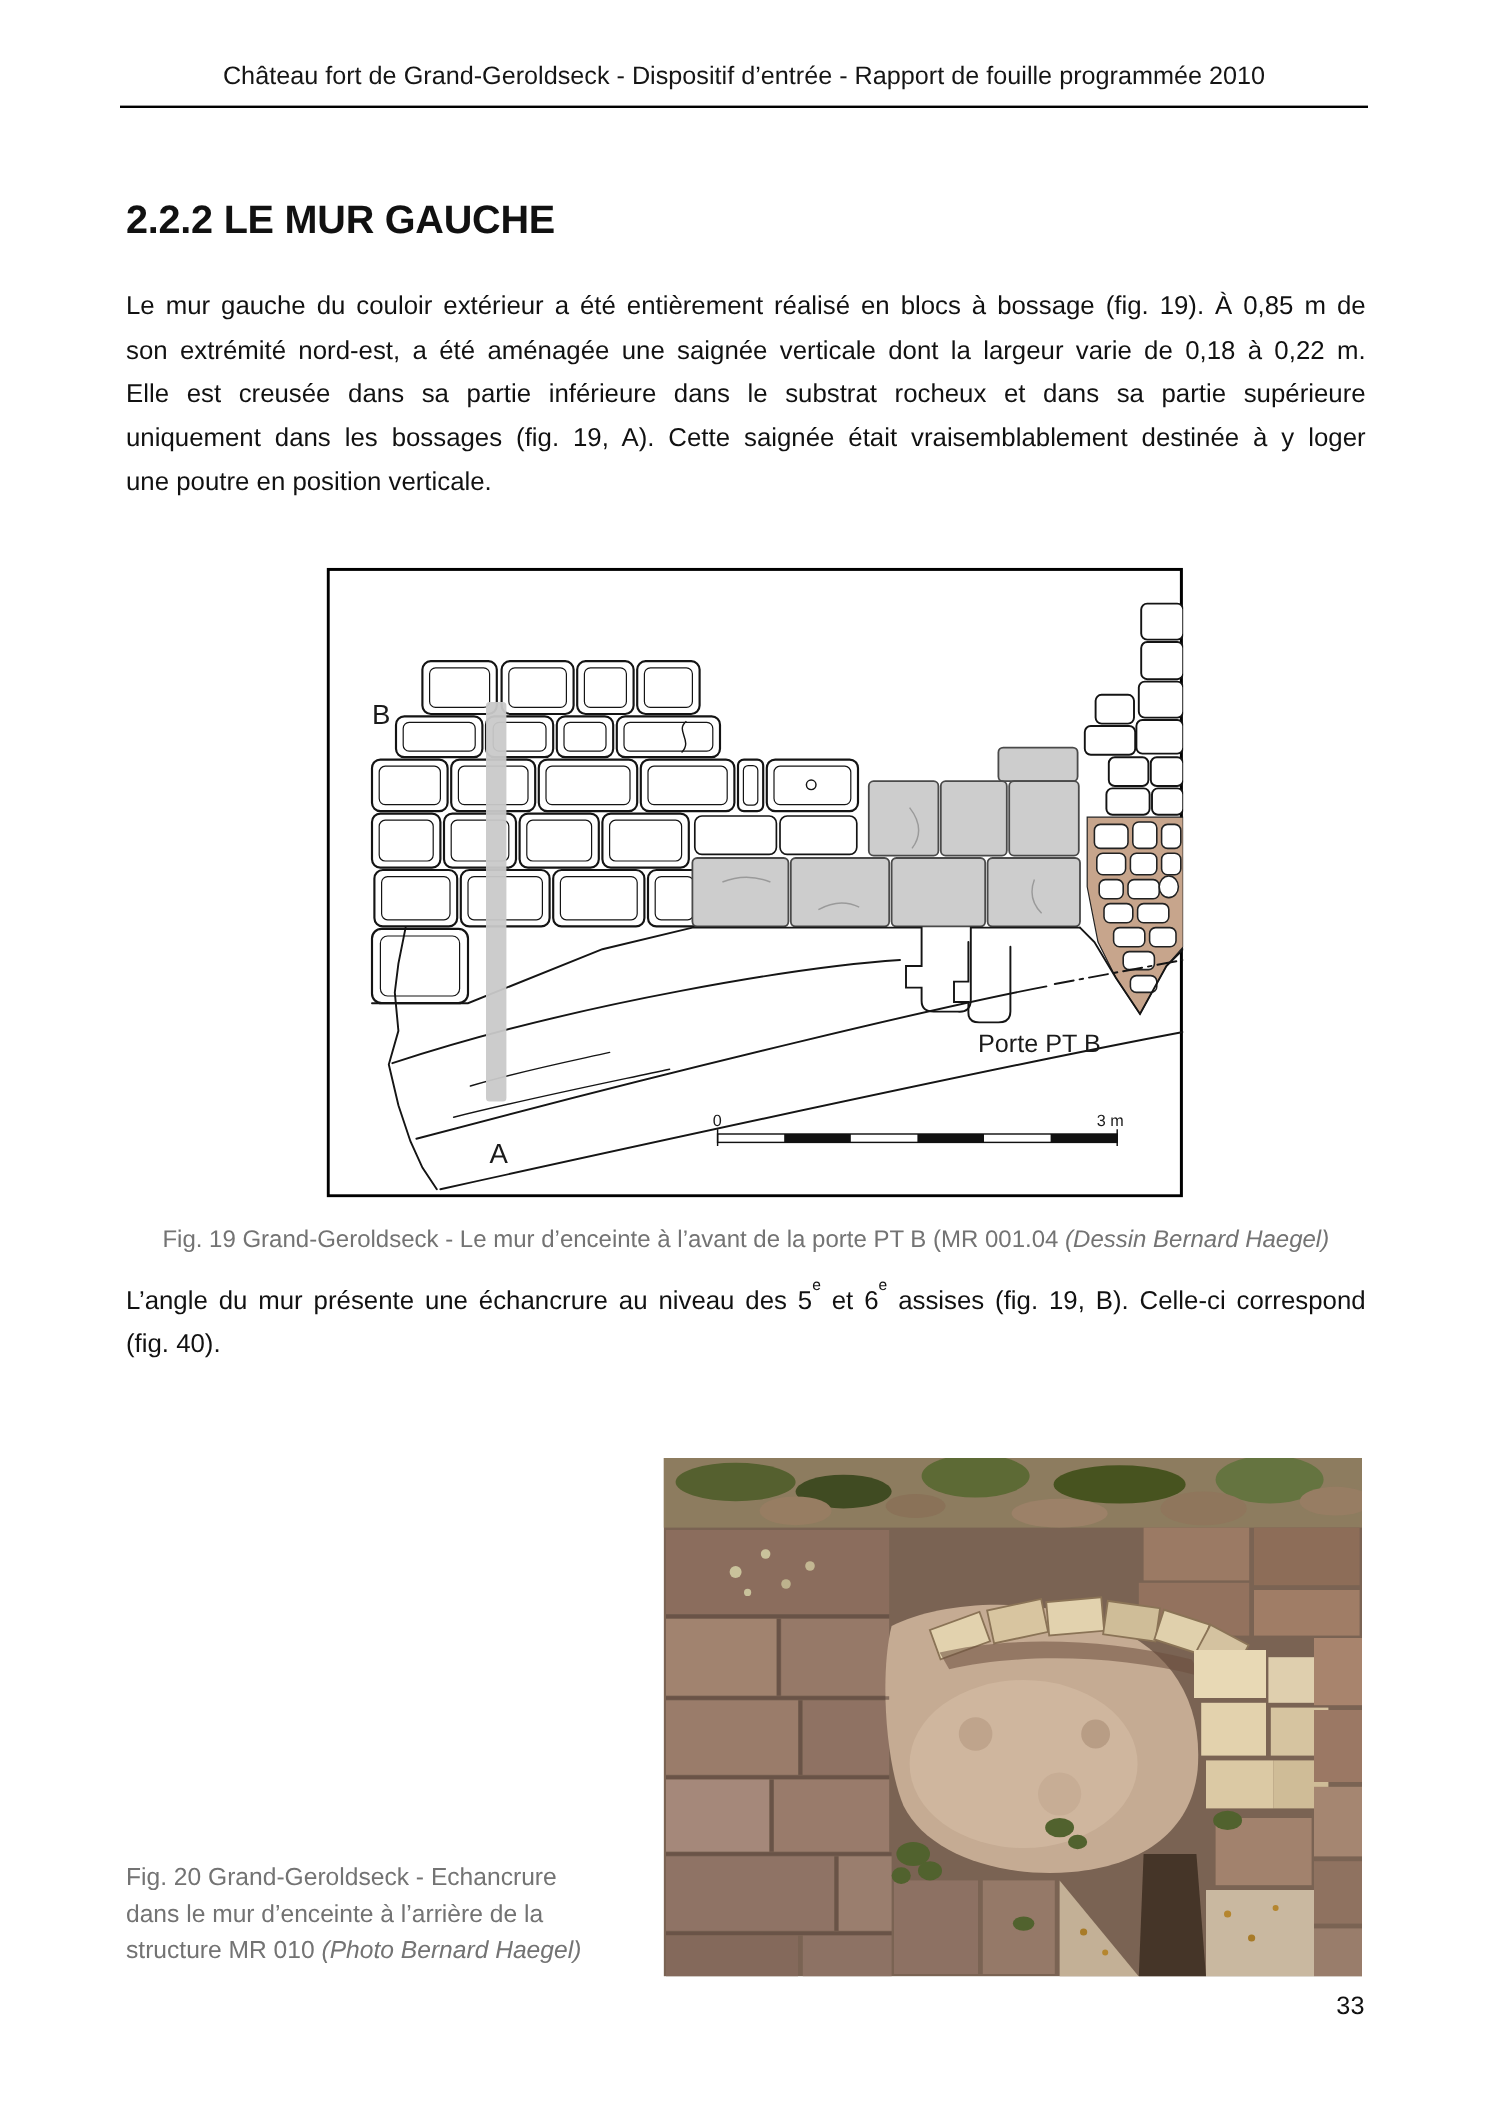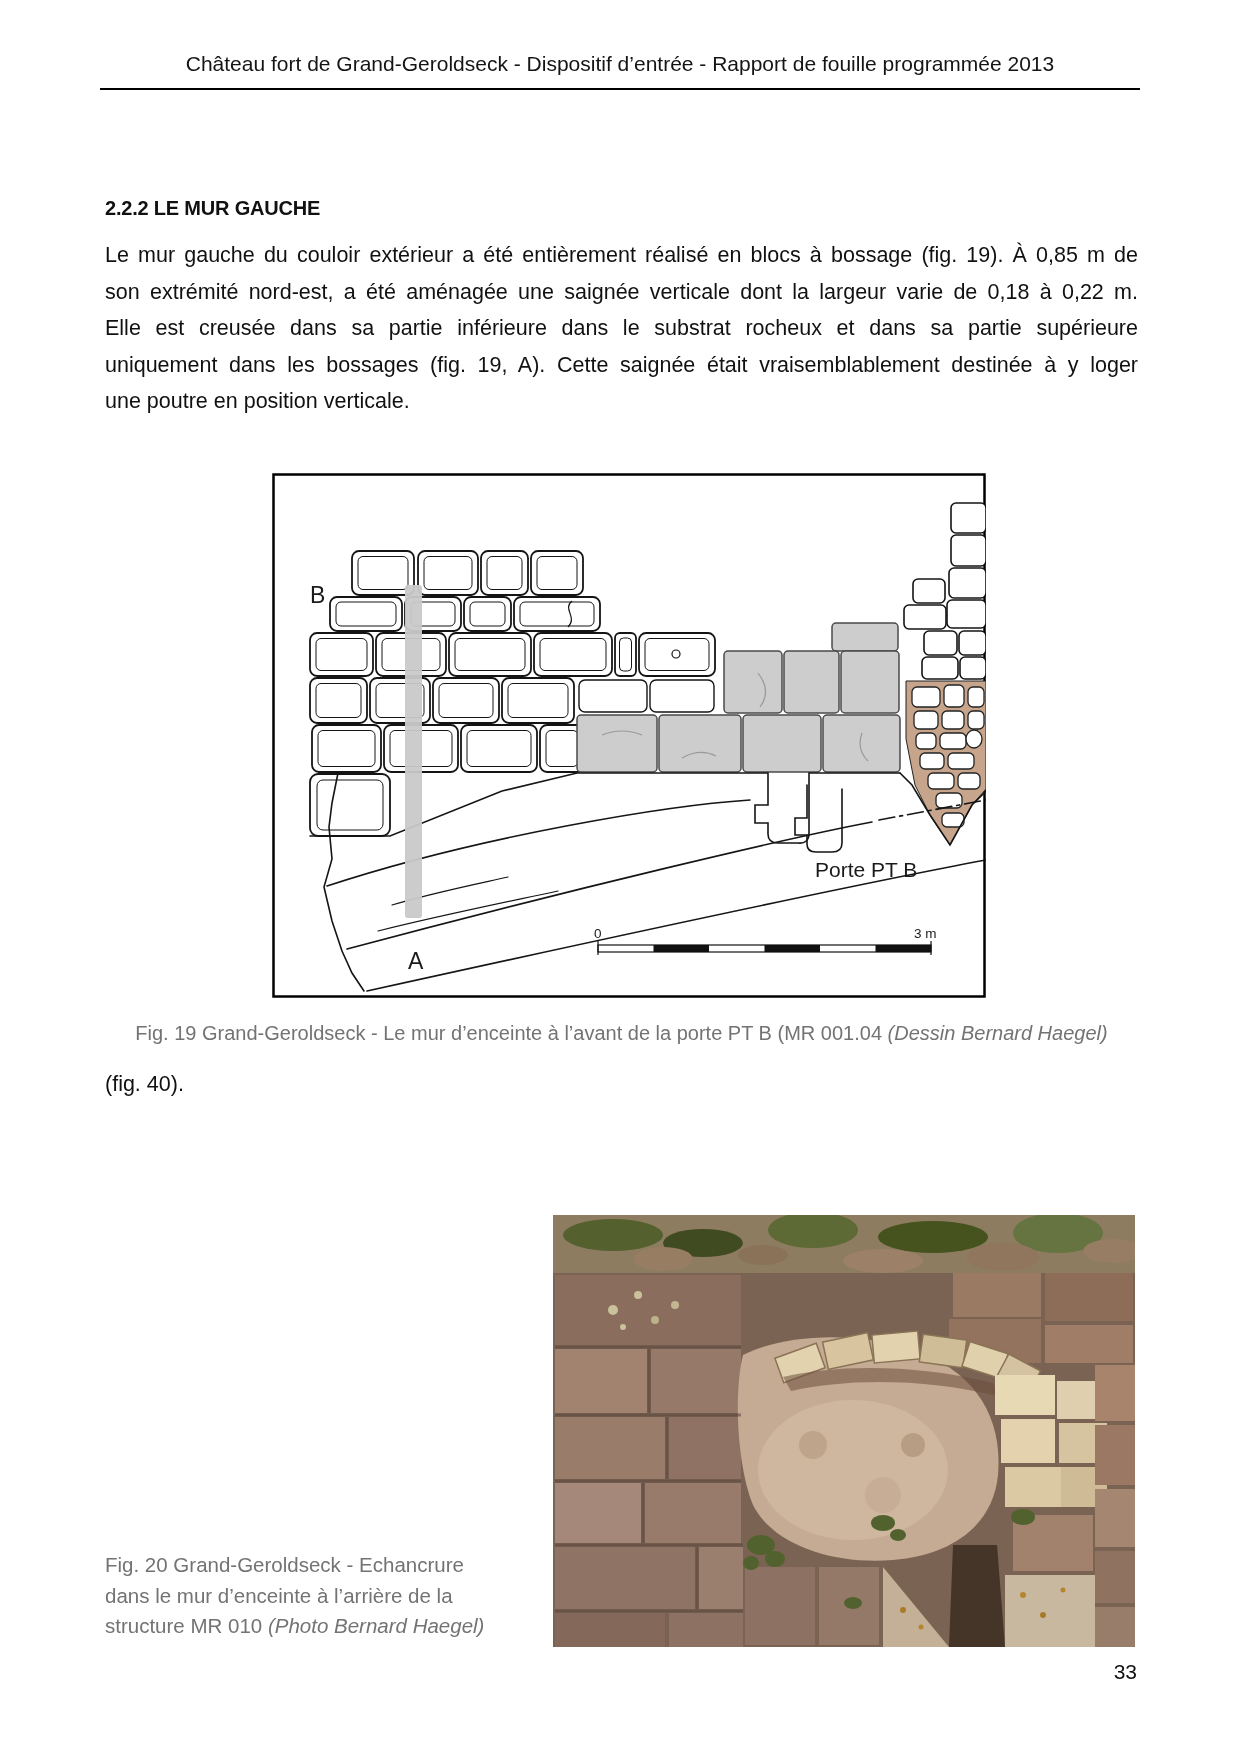--- a/index.html
+++ b/index.html
@@ -15,21 +15,21 @@
   .header-title{
     position:absolute;left:100px;top:52px;width:1040px;
     text-align:center;font-size:21px;color:#151515;
   }
   .header-rule{
     position:absolute;left:100px;top:88px;width:1040px;height:0;
     border-top:2px solid #000;
   }
   .section-heading{
     position:absolute;left:105px;top:164px;
-    font-size:20px;font-weight:bold;letter-spacing:-0.2px;margin-top:33px;
+    font-size:33px;font-weight:bold;letter-spacing:-0.2px;
   }
   .body-par{position:absolute;left:105px;width:1033px;font-size:21.5px;line-height:36.6px;}
   .jline{text-align:justify;text-align-last:justify;}
   .jline.last{text-align:left;text-align-last:left;}
   sup.e{font-size:13px;position:relative;top:-8px;line-height:0;}
   .fig19-wrap{position:absolute;left:272px;top:473px;width:714px;height:525px;}
   .caption{font-size:20px;color:#737373;}
   .caption .ital{font-style:italic;}
   .caption19{position:absolute;left:105px;top:1022px;width:1033px;text-align:center;}
   .par2{top:1066px;line-height:36.4px;}
@@ -44,21 +44,21 @@
   .ws{fill:#fff;stroke:#141414;stroke-width:1.6;}
   .cob{fill:#fff;stroke:#222;stroke-width:1.3;}
   .gl{fill:none;stroke:#151515;stroke-width:1.6;stroke-linecap:round;}
   .figtext{font-family:"Liberation Sans",sans-serif;fill:#1a1a1a;}
 </style>
 </head>
 <body>
 
 <div class="page">
 
-  <div class="header-title">Château fort de Grand-Geroldseck - Dispositif d’entrée - Rapport de fouille programmée 2013</div>
+  <div class="header-title">Château fort de Grand-Geroldseck - Dispositif d’entrée - Rapport de fouille programmée 2010</div>
   <div class="header-rule"></div>
 
   <div class="section-heading">2.2.2 LE MUR GAUCHE</div>
 
   <div class="body-par" style="top:237px;">
     <div class="jline">Le mur gauche du couloir extérieur a été entièrement réalisé en blocs à bossage (fig. 19). À 0,85 m de</div>
     <div class="jline">son extrémité nord-est, a été aménagée une saignée verticale dont la largeur varie de 0,18 à 0,22 m.</div>
     <div class="jline">Elle est creusée dans sa partie inférieure dans le substrat rocheux et dans sa partie supérieure</div>
     <div class="jline">uniquement dans les bossages (fig. 19, A). Cette saignée était vraisemblablement destinée à y loger</div>
     <div class="jline last">une poutre en position verticale.</div>
@@ -248,20 +248,21 @@
         <text class="figtext" x="642" y="465" font-size="13.5">3 m</text>
       </g>
     </svg>
   </div>
 
   <div class="caption caption19">
     <span>Fig. 19 Grand-Geroldseck - Le mur d’enceinte à l’avant de la porte PT B (MR 001.04 </span><span class="ital">(Dessin Bernard Haegel)</span>
   </div>
 
   <div class="body-par par2">
+    <div class="jline"><span>L’angle du mur présente une échancrure au niveau des 5</span><sup class="e">e</sup><span> et 6</span><sup class="e">e</sup><span> assises (fig. 19, B). Celle-ci correspond</span></div>
     <div class="jline last">(fig. 40).</div>
   </div>
 
   <div class="photo-wrap">
     <svg width="582" height="432" viewBox="0 0 582 432" xmlns="http://www.w3.org/2000/svg">
       <rect width="582" height="432" fill="#7a6353"></rect>
 
       <rect x="0" y="0" width="582" height="58" fill="#8d7c5f"></rect>
       <ellipse cx="60" cy="20" rx="50" ry="16" fill="#55602f"></ellipse>
       <ellipse cx="150" cy="28" rx="40" ry="14" fill="#404b22"></ellipse>

